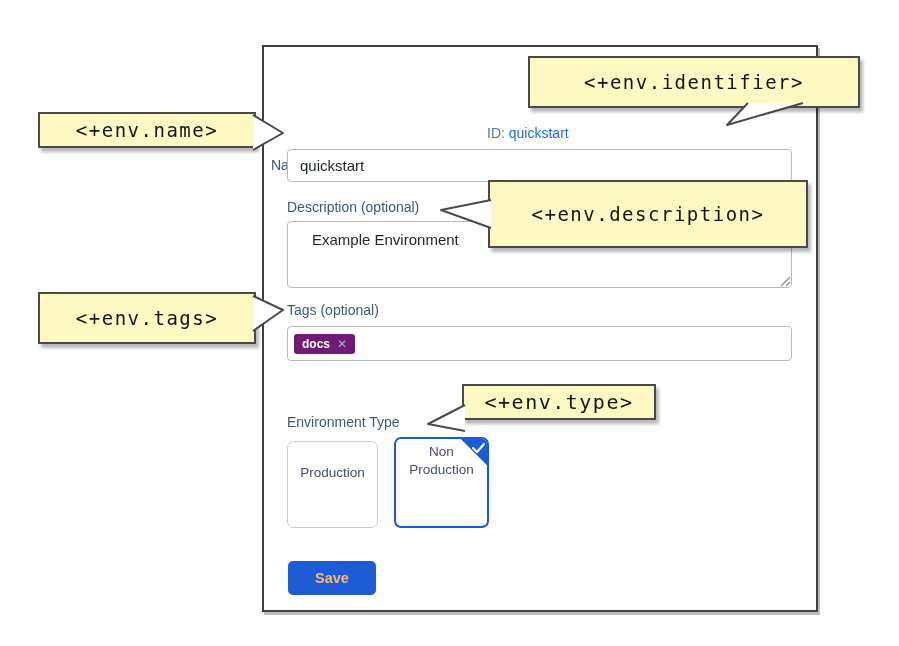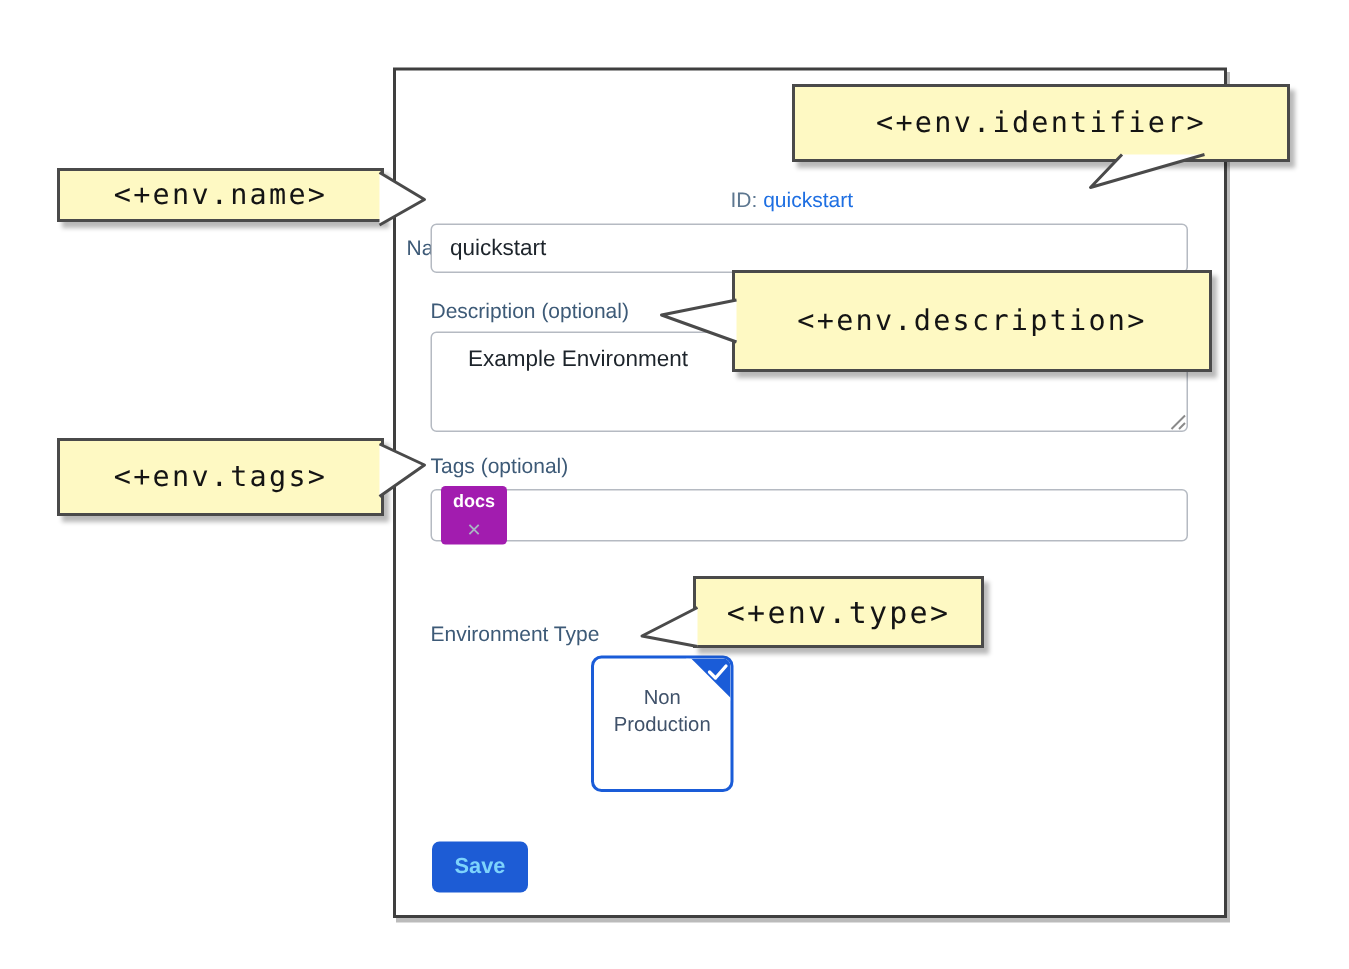--- a/index.html
+++ b/index.html
@@ -40,37 +40,37 @@
     padding:9px 24px;z-index:12;outline:none;overflow:hidden;
   }
   .resize-handle{position:absolute;left:780px;top:276px;z-index:13;cursor:nwse-resize;}
   .tags-input{
     position:absolute;left:287px;top:326px;width:505px;height:35px;box-sizing:border-box;
     border:1px solid #b5bac2;border-radius:4px;background:#fff;z-index:12;
     display:flex;align-items:center;padding:0 6px;cursor:text;
   }
   .tag-chip{
     display:inline-flex;align-items:center;gap:7px;
-    background:#a21caf;color:#ffffff;border-radius:3px;
-    font-size:12px;font-weight:700;padding:4px 8px;line-height:1;flex-direction:column;
+    background:#701a75;color:#ffffff;border-radius:3px;
+    font-size:12px;font-weight:700;padding:4px 8px;line-height:1;
   }
   .tag-remove{color:#a9b5c3;font-weight:400;font-size:12px;cursor:pointer;}
   
   .type-card{
     position:absolute;box-sizing:border-box;background:#fff;border-radius:7px;
     display:flex;justify-content:center;align-items:flex-start;text-align:center;
     font-size:13.5px;font-weight:500;color:#40526a;line-height:18px;
     z-index:12;cursor:pointer;overflow:hidden;
   }
   .type-card.plain{left:287px;top:441px;width:91px;height:87px;border:1px solid #c8ccd3;padding-top:22px;}
-  .type-card.selected{left:394px;top:437px;width:95px;height:91px;border:2px solid #1a5cd8;padding-top:17px;}
+  .type-card.selected{left:394px;top:437px;width:95px;height:91px;border:2px solid #1a5cd8;padding-top:4px;}
   .corner-check{position:absolute;top:0;right:0;}
   .save-btn{
-    position:absolute;left:288px;top:561px;width:64px;height:34px;
-    background:#1d5cd5;border:none;border-radius:5px;color:#7dd3fc;
+    position:absolute;left:288px;top:561px;width:88px;height:34px;
+    background:#1d5cd5;border:none;border-radius:5px;color:#fdba74;
     font-family:"Liberation Sans",sans-serif;font-size:14.5px;font-weight:600;
     z-index:12;cursor:pointer;
   }
   
   .callout{
     position:absolute;background:#fef9c3;border:2px solid #4a4a4a;box-sizing:border-box;
     box-shadow:3px 4px 3px rgba(0,0,0,0.28);
     display:flex;align-items:center;justify-content:center;
     font-family:"DejaVu Sans Mono",monospace;font-size:19px;letter-spacing:1.5px;color:#141414;
     z-index:20;white-space:nowrap;
@@ -104,36 +104,39 @@
 
   <div class="field-label" style="left:287px;top:302px;">Tags (optional)</div>
   <div class="tags-input">
     <span class="tag-chip">
       <span>docs</span>
       <span class="tag-remove">✕</span>
     </span>
   </div>
 
   <div class="field-label" style="left:287px;top:414px;">Environment Type</div>
+  <div class="type-card plain">
+    <span>Production</span>
+  </div>
   <div class="type-card selected">
     <span style="display:inline-block;width:72px;">Non Production</span>
     <svg class="corner-check" width="30" height="30">
       <polygon points="2,0 30,0 30,28" fill="#1a5cd8"></polygon>
       <line x1="1" y1="-1" x2="30" y2="28" stroke="#ffffff" stroke-width="2.5"></line>
       <path d="M16 9 L20 13 L27 5" fill="none" stroke="#ffffff" stroke-width="2.2" stroke-linecap="round" stroke-linejoin="round"></path>
     </svg>
   </div>
 
   <button class="save-btn">Save</button>
 
   <div class="callout" style="left:528px;top:56px;width:332px;height:52px;">&lt;+env.identifier&gt;</div>
   <div class="callout" style="left:38px;top:112px;width:218px;height:36px;">&lt;+env.name&gt;</div>
   <div class="callout" style="left:488px;top:180px;width:320px;height:68px;">&lt;+env.description&gt;</div>
   <div class="callout" style="left:38px;top:292px;width:218px;height:52px;">&lt;+env.tags&gt;</div>
-  <div class="callout" style="left:462px;top:384px;width:194px;height:48px;font-size:20px;">&lt;+env.type&gt;</div>
+  <div class="callout" style="left:462px;top:384px;width:194px;height:36px;font-size:20px;">&lt;+env.type&gt;</div>
 
   <svg class="tails">
     <path d="M 748 103 L 727 125 L 803 103" fill="#ffffff" stroke="#4a4a4a" stroke-width="2" stroke-linejoin="round"></path>
     <path d="M 253 115 L 283 133 L 253 150" fill="#ffffff" stroke="#4a4a4a" stroke-width="2" stroke-linejoin="round"></path>
     <path d="M 491 200 L 441 210 L 491 228" fill="#ffffff" stroke="#4a4a4a" stroke-width="2" stroke-linejoin="round"></path>
     <path d="M 253 296 L 283 310 L 253 331" fill="#ffffff" stroke="#4a4a4a" stroke-width="2" stroke-linejoin="round"></path>
     <path d="M 465 405 L 428 424 L 465 431" fill="#ffffff" stroke="#4a4a4a" stroke-width="2" stroke-linejoin="round"></path>
   </svg>
 
 </div>

